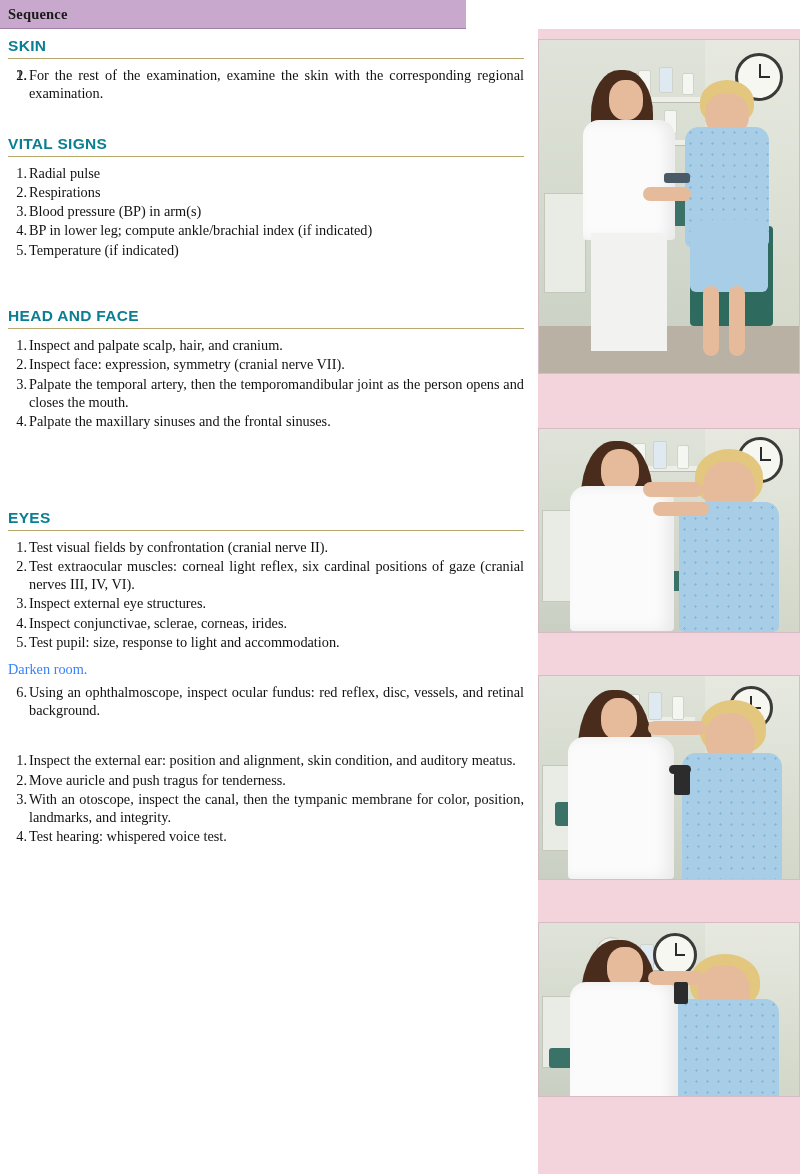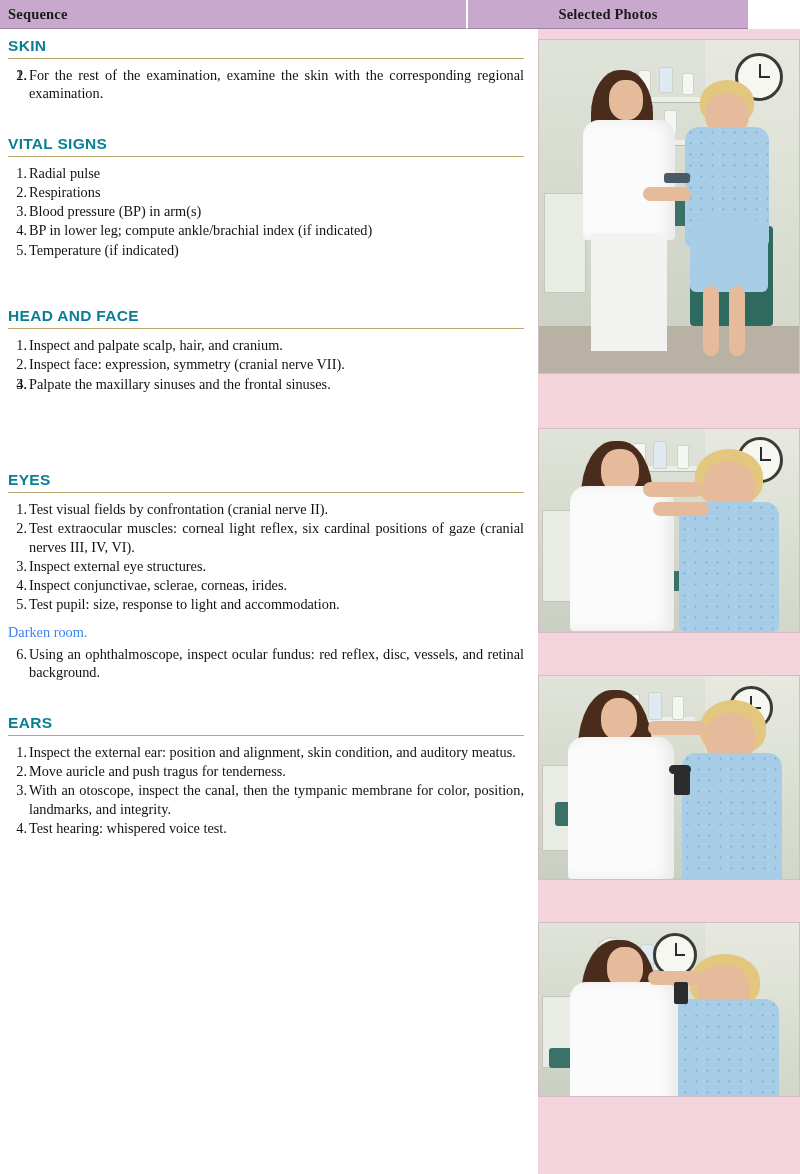--- a/index.html
+++ b/index.html
@@ -170,23 +170,20 @@
 </style>
 </head>
 <body>
 
 <div class="page">
 
   <div class="header-row">
     <div class="header-left">
       <span class="header-title">Sequence</span>
     </div>
-    <div class="header-right">
-      <span class="header-title">Selected Photos</span>
-    </div>
   </div>
 
   <div class="body-row">
 
     <div class="col-left">
 
       <div class="section">
         <div class="section-title">SKIN</div>
         <ol class="steps">
           <li><span class="num">1.</span></li>
@@ -207,21 +204,21 @@
         </ol>
       </div>
 
       <div class="spacer-lg"></div>
 
       <div class="section">
         <div class="section-title">HEAD AND FACE</div>
         <ol class="steps">
           <li><span class="num">1.</span><span>Inspect and palpate scalp, hair, and cranium.</span></li>
           <li><span class="num">2.</span><span>Inspect face: expression, symmetry (cranial nerve VII).</span></li>
-          <li><span class="num">3.</span></li>
+          <li><span class="num">3.</span><span>Palpate the temporal artery, then the temporomandibular joint as the person opens and closes the mouth.</span></li>
           <li><span class="num">4.</span><span>Palpate the maxillary sinuses and the frontal sinuses.</span></li>
         </ol>
       </div>
 
       <div class="spacer-lg"></div>
       <div class="spacer-md"></div>
 
       <div class="section">
         <div class="section-title">EYES</div>
         <ol class="steps">
@@ -233,21 +230,20 @@
         </ol>
         <div class="plain-line">Darken room.</div>
         <ol class="steps">
           <li><span class="num">6.</span><span>Using an ophthalmoscope, inspect ocular fundus: red reflex, disc, vessels, and retinal background.</span></li>
         </ol>
       </div>
 
       <div class="spacer-md"></div>
 
       <div class="section">
-        <div class="section-title">EARS</div>
         <ol class="steps">
           <li><span class="num">1.</span><span>Inspect the external ear: position and alignment, skin condition, and auditory meatus.</span></li>
           <li><span class="num">2.</span><span>Move auricle and push tragus for tenderness.</span></li>
           <li><span class="num">3.</span><span>With an otoscope, inspect the canal, then the tympanic membrane for color, position, landmarks, and integrity.</span></li>
           <li><span class="num">4.</span><span>Test hearing: whispered voice test.</span></li>
         </ol>
       </div>
 
     </div>
 

